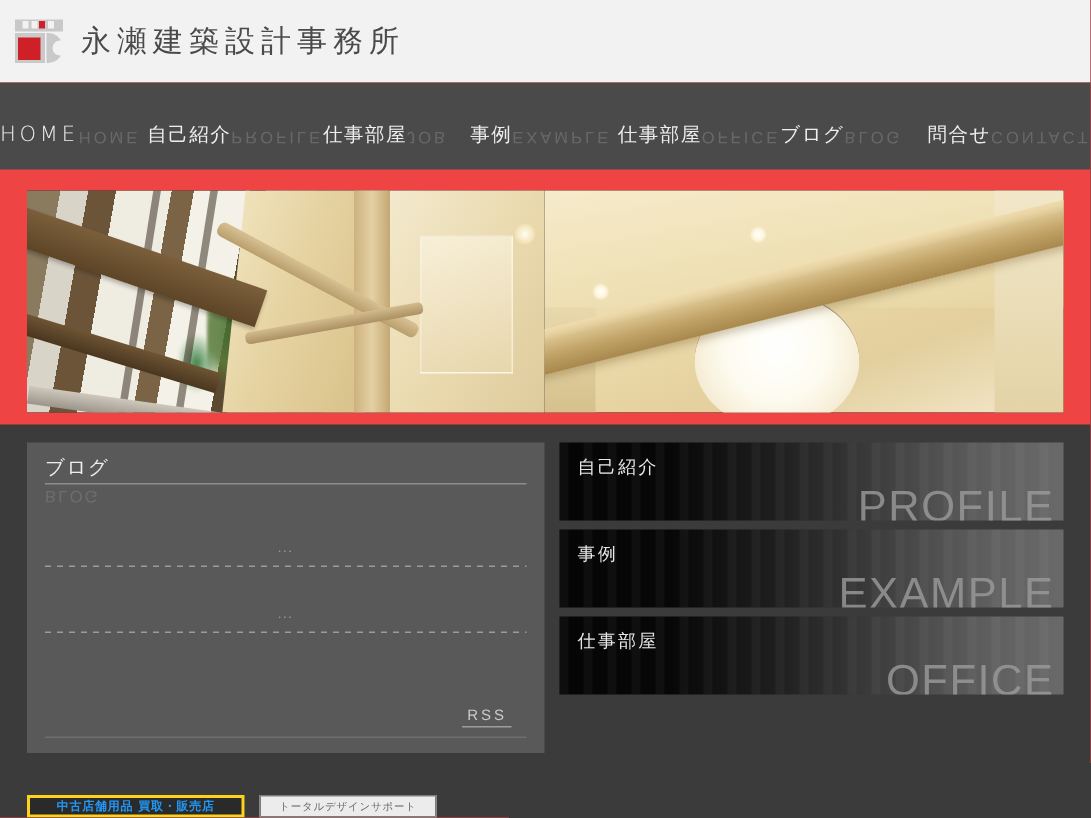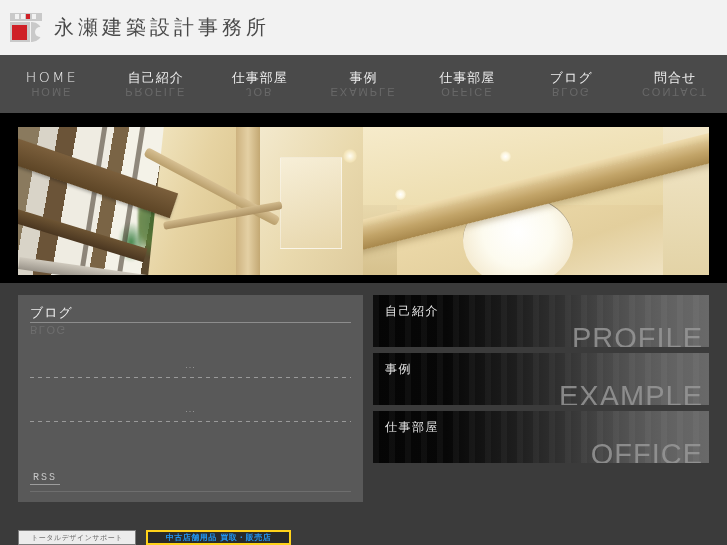--- a/index.html
+++ b/index.html
@@ -3,21 +3,21 @@
 <meta charset="utf-8">
 <title>永瀬建築設計事務所</title>
 <style>
   html,body{margin:0;padding:0;}
   body{
     width:727px;height:545px;overflow:hidden;
     background:#3b3b3b;
     font-family:"Liberation Sans","DejaVu Sans",sans-serif;
     -webkit-font-smoothing:antialiased;
   }
-  .page{position:relative;width:727px;height:545px;background:#000000;}
+  .page{position:relative;width:727px;height:545px;background:#ef4444;}
 
   
   .header{
     position:absolute;left:0;top:0;width:727px;height:55px;
     background:#f2f2f2;
     display:flex;align-items:center;
   }
   .logo-wrap{display:flex;align-items:center;padding-left:8px;}
   .logo-mark{
     position:relative;width:36px;height:30px;margin-right:10px;flex:none;
@@ -52,21 +52,21 @@
   }
 
   
   .nav{
     position:absolute;left:0;top:55px;width:727px;height:58px;
     background:#4a4a4a;
     display:flex;align-items:flex-start;
   }
   .nav-item{
     position:relative;flex:1 1 0;height:56px;
-    display:flex;flex-direction:column;align-items:center;
+    display:flex;flex-direction:row;align-items:center;
     padding-top:15px;box-sizing:border-box;cursor:pointer;
   }
   .nav-ja{
     font-size:13px;color:#ededed;letter-spacing:1px;line-height:15px;
     font-family:"DejaVu Sans","Liberation Sans",sans-serif;white-space:nowrap;
   }
   .nav-ja.en{letter-spacing:2.5px;font-size:14px;font-weight:300;}
   .nav-en{
     font-size:11px;color:#6e6e6e;letter-spacing:2px;line-height:12px;
     margin-top:1px;white-space:nowrap;
@@ -228,21 +228,21 @@
     line-height:10px;height:10px;
   }
   .blog-dash{
     margin-top:7px;height:1px;
     background-image:linear-gradient(90deg,#9a9a9a 0 4px,transparent 4px 8px);
     background-size:8px 1px;background-repeat:repeat-x;
   }
   .blog-foot{
     position:absolute;left:12px;right:12px;bottom:10px;
   }
-  .rss-row{display:flex;padding-right:10px;font-family:Liberation Mono, monospace;}
+  .rss-row{display:flex;justify-content:flex-end;padding-right:10px;}
   .rss{
     font-size:10px;color:#c9c9c9;letter-spacing:2px;
     border-bottom:1px solid #9d9d9d;padding:0 3px 1px 3px;cursor:pointer;
   }
   .blog-bottomline{
     margin-top:6px;height:1px;background:#6e6e6e;
   }
 
   
   .panels{position:absolute;left:373px;top:12px;width:336px;}
@@ -417,17 +417,17 @@
       <div class="panel">
         <div class="stripes"></div>
         <div class="panel-ja">仕事部屋</div>
         <div class="panel-en">OFFICE</div>
       </div>
     </div>
 
   </div>
 
   <div class="banners">
+    <div class="banner banner-b">中古店舗用品 買取・販売店</div>
     <div class="banner banner-a">トータルデザインサポート</div>
-    <div class="banner banner-b">中古店舗用品 買取・販売店</div>
   </div>
 
 </div>
 
 </body></html>

